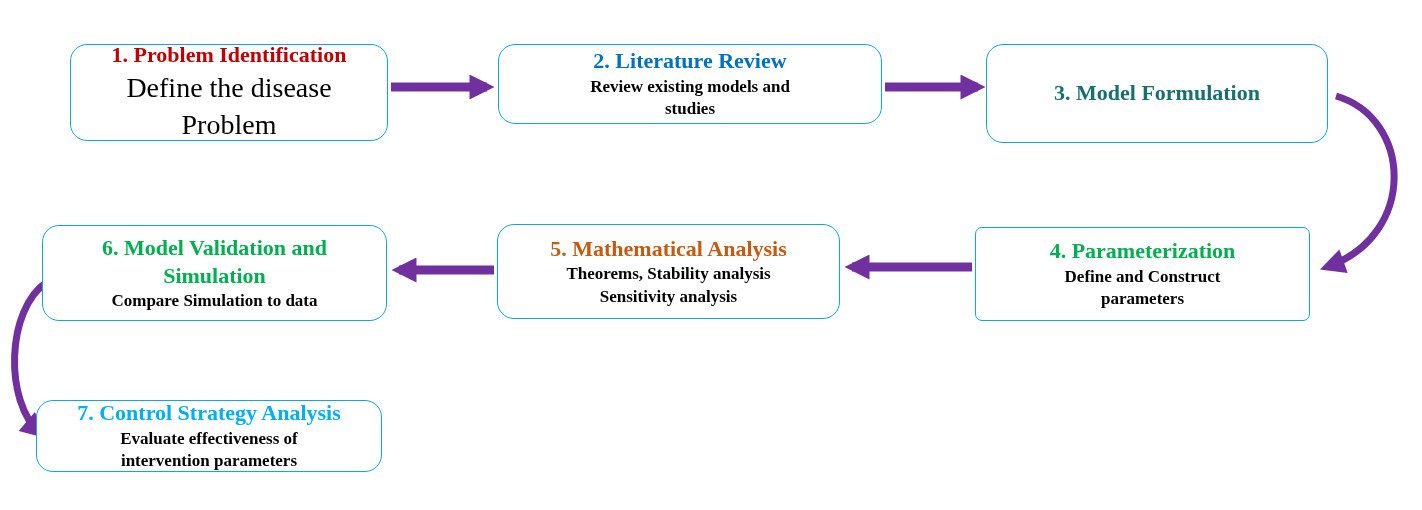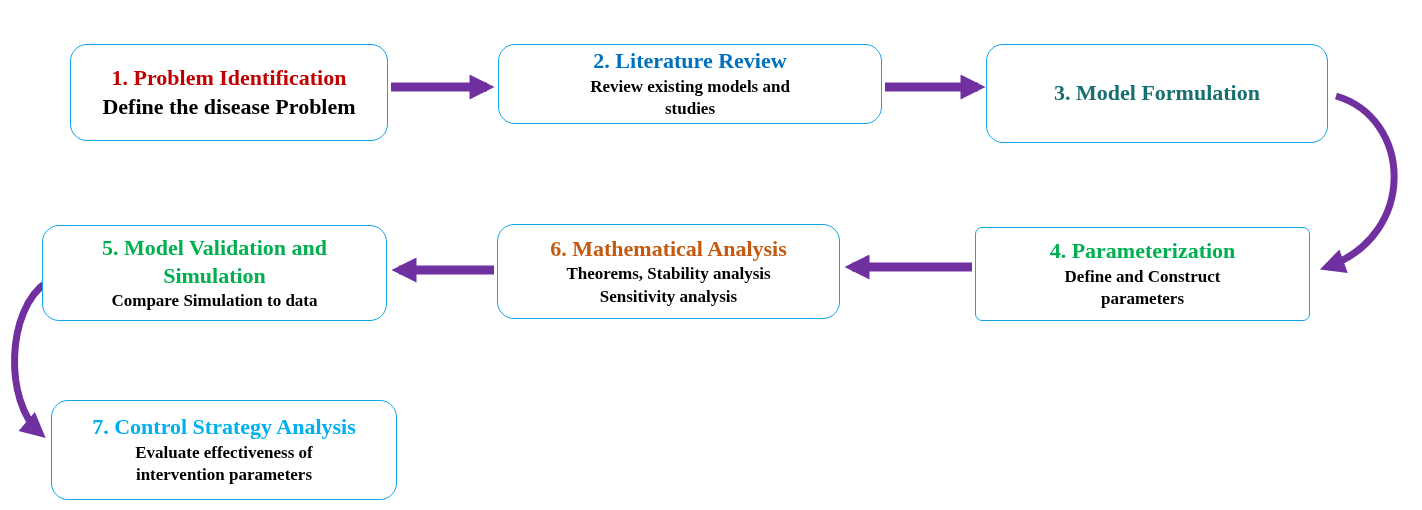--- a/index.html
+++ b/index.html
@@ -50,22 +50,22 @@
     line-height: 1.32;
     white-space: pre-line;
   }
   
   .box-1 { left: 70px;  top: 44px;  width: 318px; height: 97px; }
   .box-2 { left: 498px; top: 44px;  width: 384px; height: 80px; }
   .box-3 { left: 986px; top: 44px;  width: 342px; height: 99px; }
   .box-4 { left: 975px; top: 227px; width: 335px; height: 94px; border-radius: 7px; }
   .box-5 { left: 497px; top: 224px; width: 343px; height: 95px; }
   .box-6 { left: 42px;  top: 225px; width: 345px; height: 96px; }
-  .box-7 { left: 51px;  top: 400px; width: 346px; height: 100px; }
-  .box-1 .step-subtitle { font-weight: bold; font-size: 22px; }
+  .box-7 { left: 36px;  top: 400px; width: 346px; height: 72px; }
+  .box-1 .step-subtitle { font-weight: normal; font-size: 28px; }
 </style>
 </head>
 <body>
 
 <div class="canvas">
 
   <svg class="arrow-layer" viewBox="0 0 1422 510" xmlns="http://www.w3.org/2000/svg" aria-hidden="true">
     <defs>
       <marker id="ah" viewBox="0 0 10 10" refX="7" refY="5" markerWidth="27" markerHeight="25" orient="auto" markerUnits="userSpaceOnUse">
         <path d="M0,0 L10,5 L0,10 z" fill="#7030A0"></path>
@@ -94,27 +94,27 @@
     <div class="step-title" style="color: rgb(23, 111, 111);">3. Model Formulation</div>
   </div>
 
   <div class="step-box box-4">
     <div class="step-title" style="color: rgb(0, 176, 80);">4. Parameterization</div>
     <div class="step-subtitle">Define and Construct
 parameters</div>
   </div>
 
   <div class="step-box box-5">
-    <div class="step-title" style="color: rgb(197, 90, 17);">6. Mathematical Analysis</div>
+    <div class="step-title" style="color: rgb(197, 90, 17);">5. Mathematical Analysis</div>
     <div class="step-subtitle">Theorems, Stability analysis
 Sensitivity analysis</div>
   </div>
 
   <div class="step-box box-6">
-    <div class="step-title" style="color: rgb(0, 176, 80);">5. Model Validation and
+    <div class="step-title" style="color: rgb(0, 176, 80);">6. Model Validation and
 Simulation</div>
     <div class="step-subtitle">Compare Simulation to data</div>
   </div>
 
   <div class="step-box box-7">
     <div class="step-title" style="color: rgb(0, 176, 240);">7. Control Strategy Analysis</div>
     <div class="step-subtitle">Evaluate effectiveness of
 intervention parameters</div>
   </div>
 

